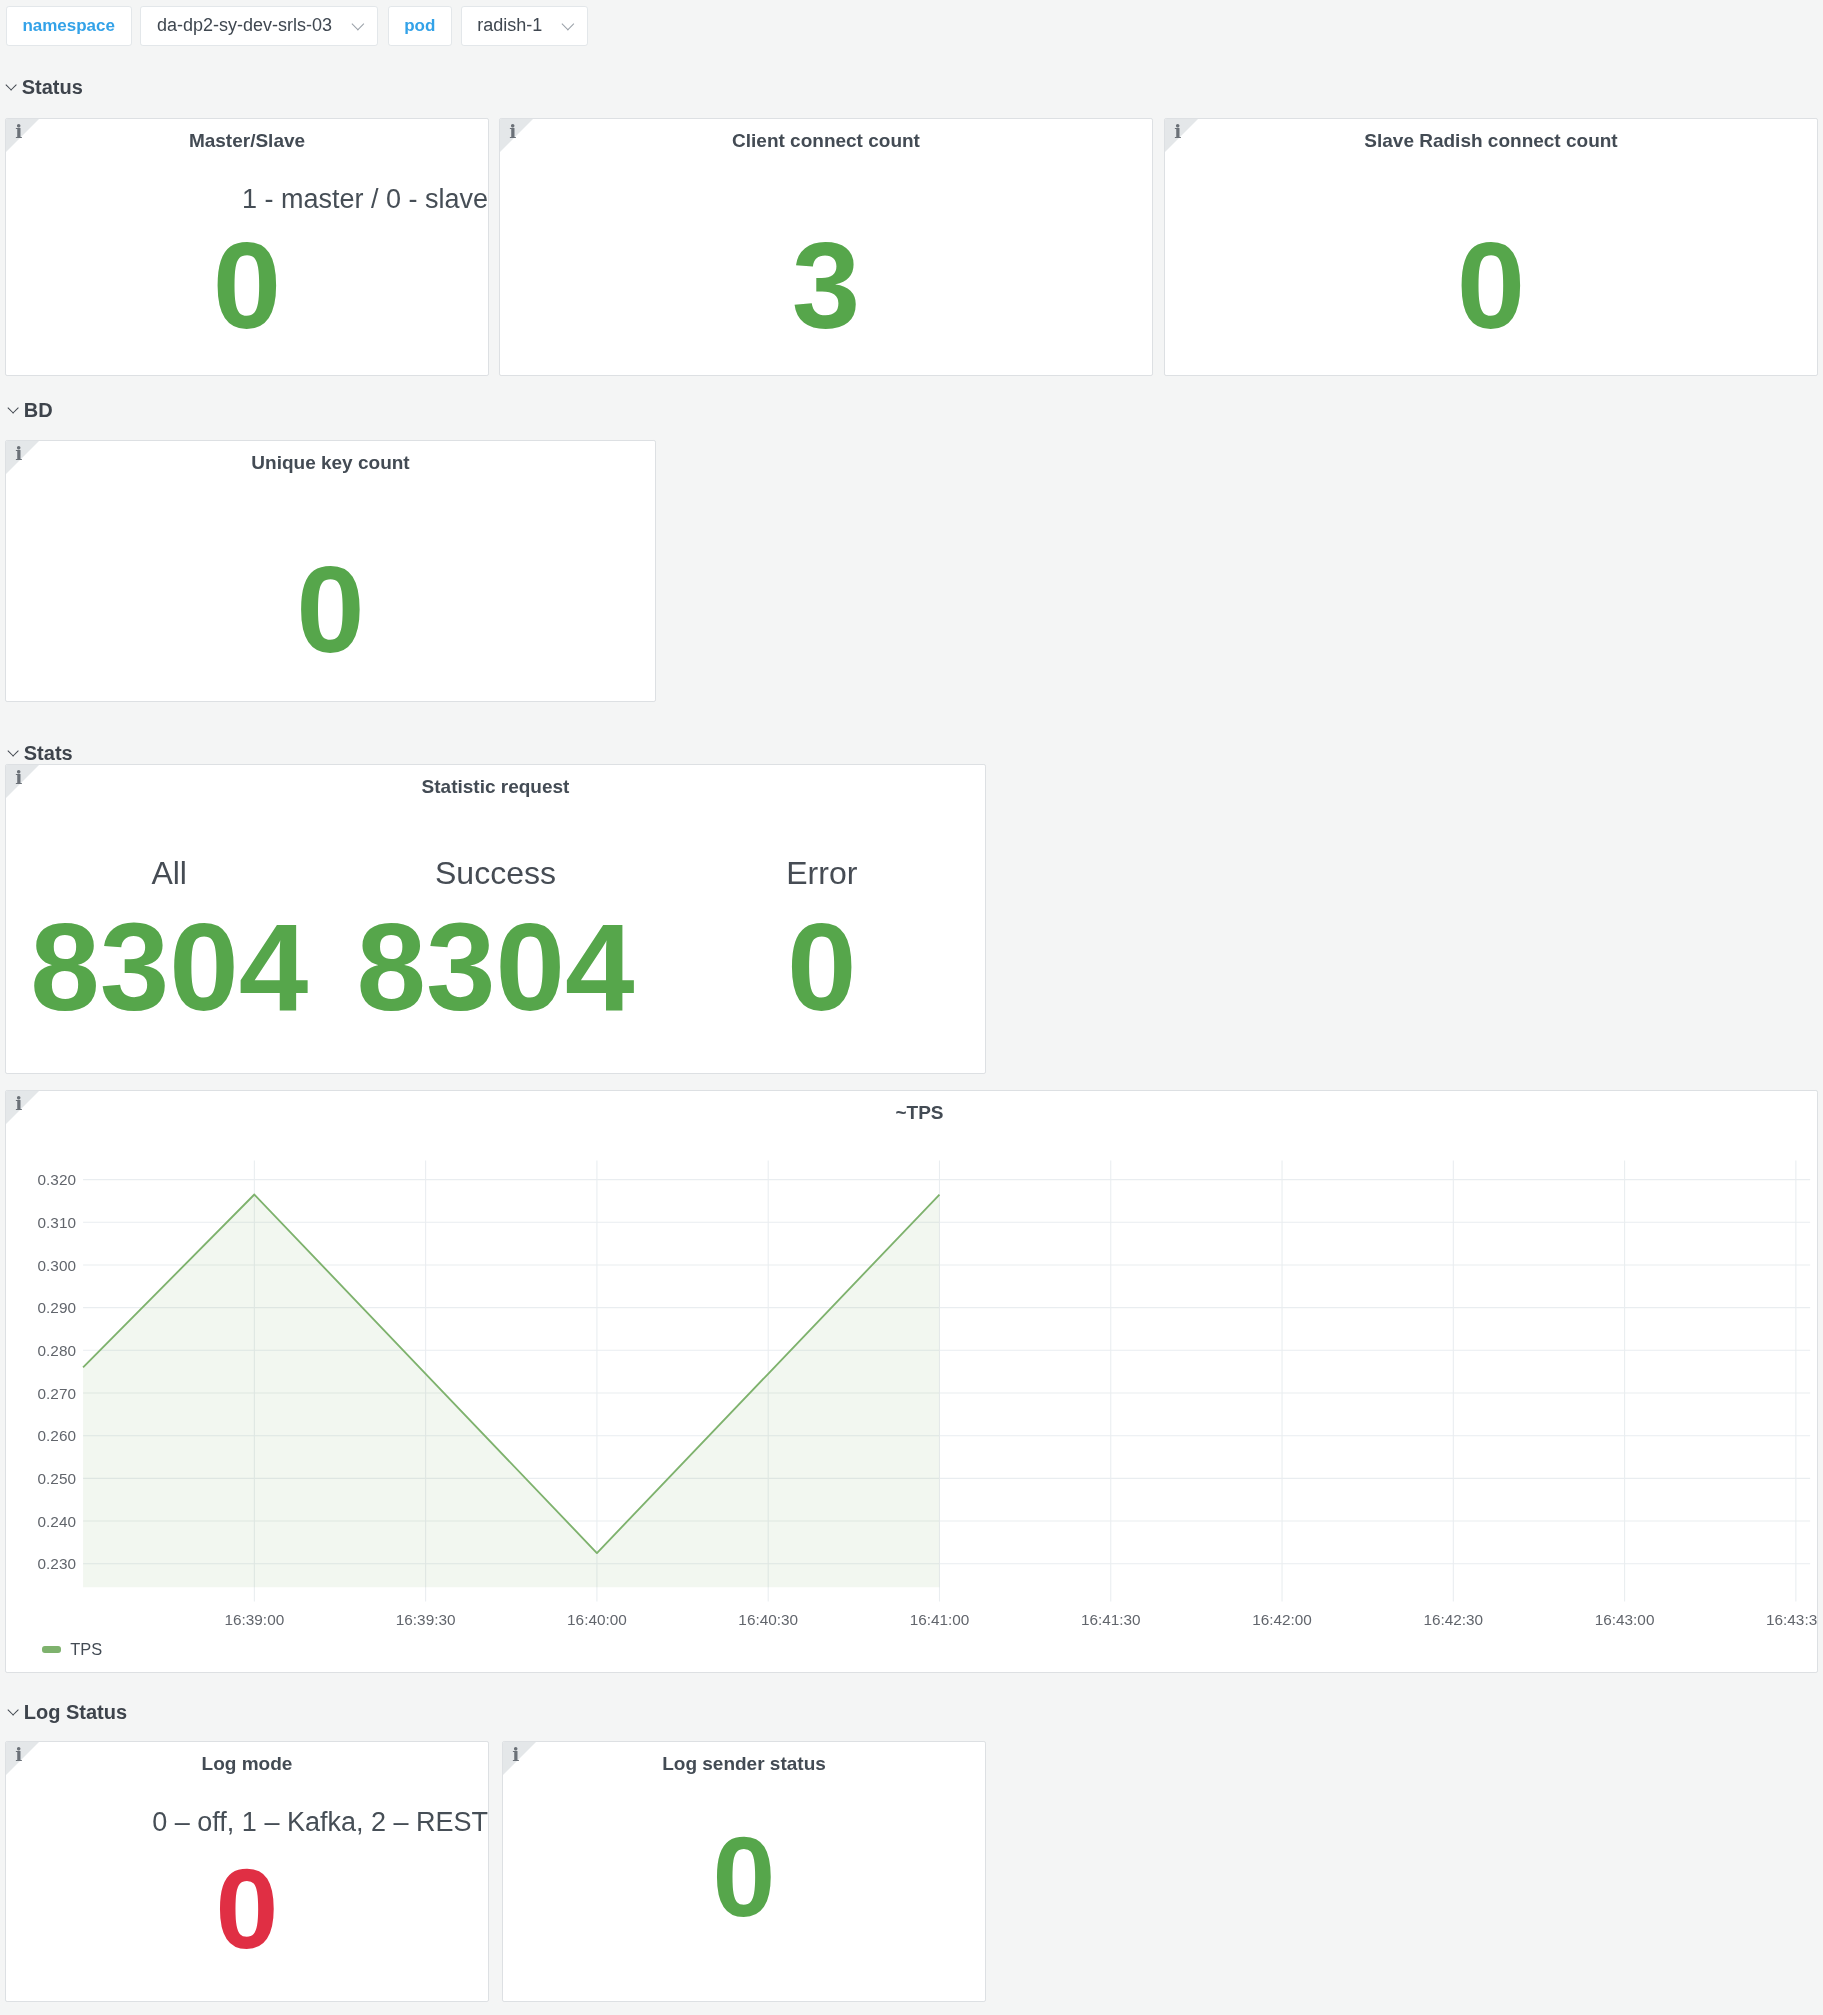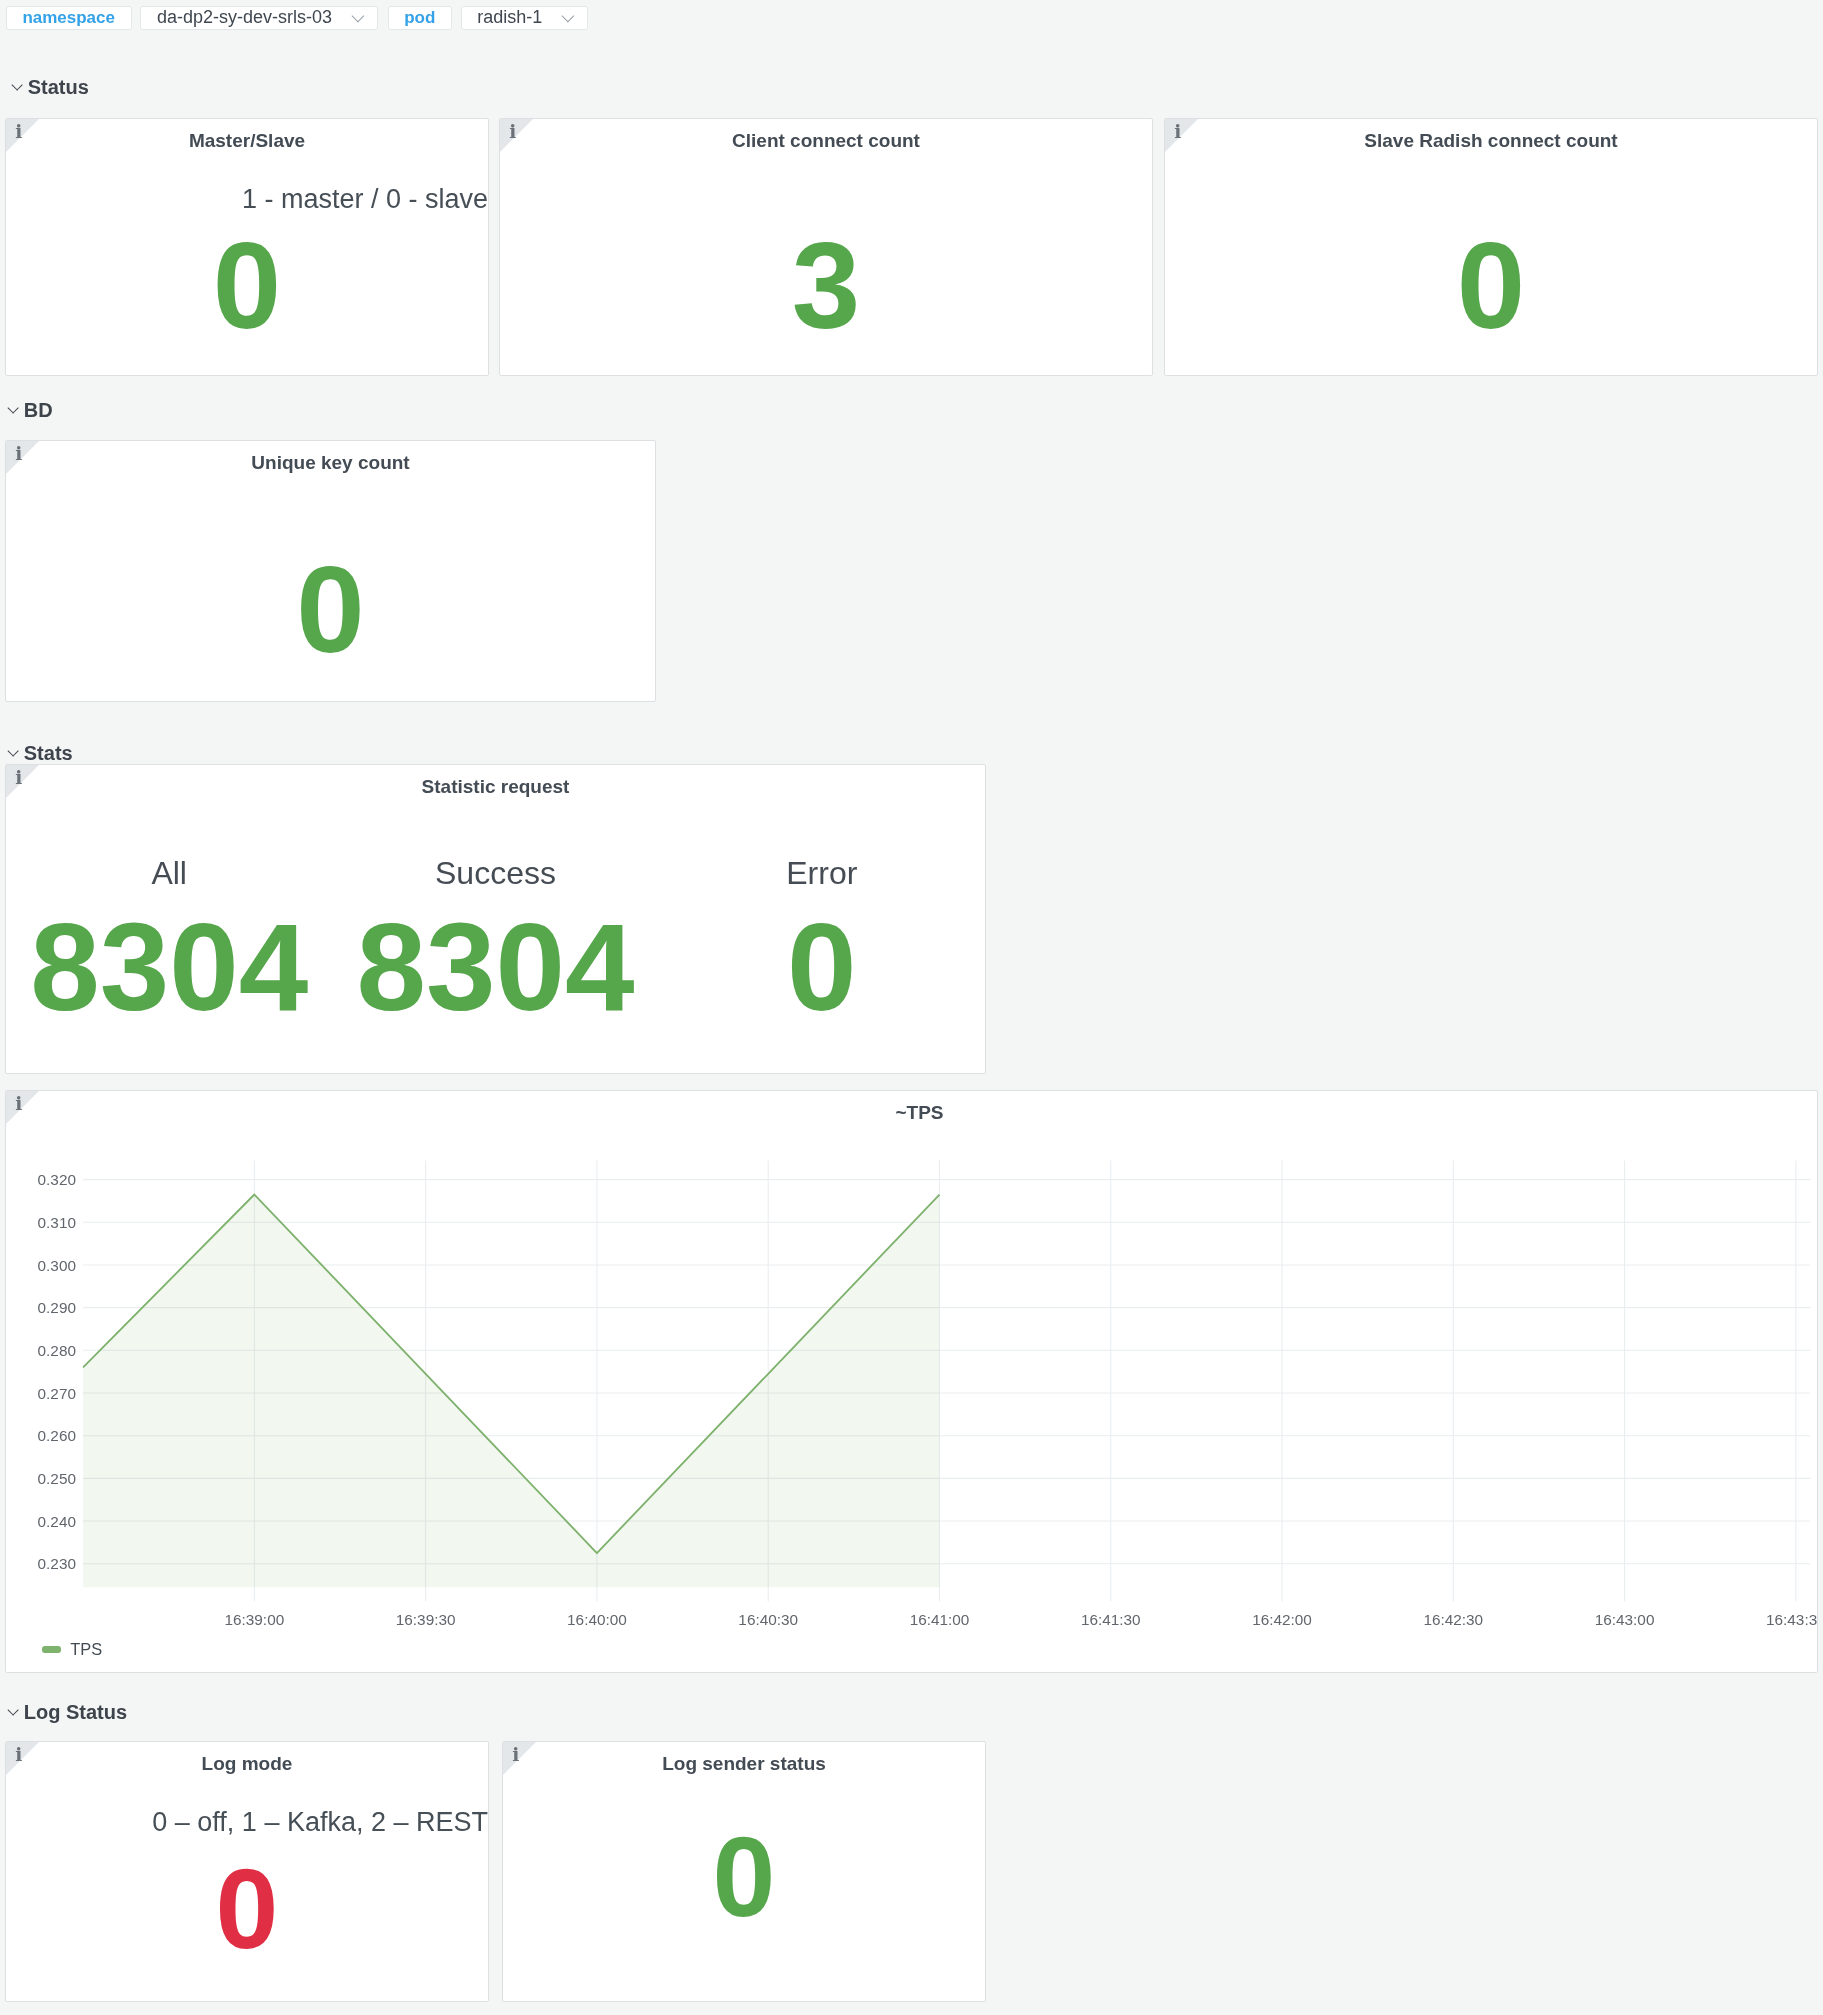--- a/index.html
+++ b/index.html
@@ -2,21 +2,21 @@
 <html style="font-size:11.4px"><head>
 <meta charset="utf-8">
 <style>
   html,body{margin:0;padding:0;background:#f4f5f5;}
   body{position:relative;width:1824px;height:2015px;overflow:hidden;
        font-family:"Liberation Sans",sans-serif;color:#434b54;}
 
   
   .topbar{position:absolute;left:5.7px;top:5.7px;display:flex;gap:10px;}
   .var-group{display:flex;gap:8.6px;}
-  .var-box{height:24px;box-sizing:border-box;background:#ffffff;
+  .var-box{height:40px;box-sizing:border-box;background:#ffffff;
            border:0.7px solid #e3e7ea;border-radius:2.9px;
            display:flex;align-items:center;padding:0 15.7px;}
   .var-label{color:#33a2e8;font-weight:bold;font-size:17px;}
   .var-value{color:#3f4750;font-size:18px;gap:20px;cursor:pointer;}
   .caret{width:7.8px;height:7.8px;border-right:1.4px solid #99a0a8;border-bottom:1.4px solid #99a0a8;
          transform:rotate(45deg) translateY(-2.1px);display:inline-block;}
 
   
   .section-header{position:absolute;display:flex;align-items:center;gap:8.6px;height:26px;cursor:pointer;}
   .section-header .chev{width:7.1px;height:7.1px;border-right:1.4px solid #40464e;border-bottom:1.4px solid #40464e;
@@ -65,21 +65,21 @@
   </div>
   <div class="var-group">
     <div class="var-box var-label" style="color: rgb(51, 162, 232);">pod</div>
     <div class="var-box var-value">
       <span>radish-1</span>
       <span class="caret"></span>
     </div>
   </div>
 </div>
 
-<div class="section-header" style="left:11px;top:74px;">
+<div class="section-header" style="left:5px;top:74px;">
   <span class="chev"></span>
   <span class="section-title">Status</span>
 </div>
 <div class="section-header" style="left:7.1px;top:397px;">
   <span class="chev"></span>
   <span class="section-title">BD</span>
 </div>
 <div class="section-header" style="left:7.1px;top:721px;margin-top:19px;">
   <span class="chev"></span>
   <span class="section-title">Stats</span>

